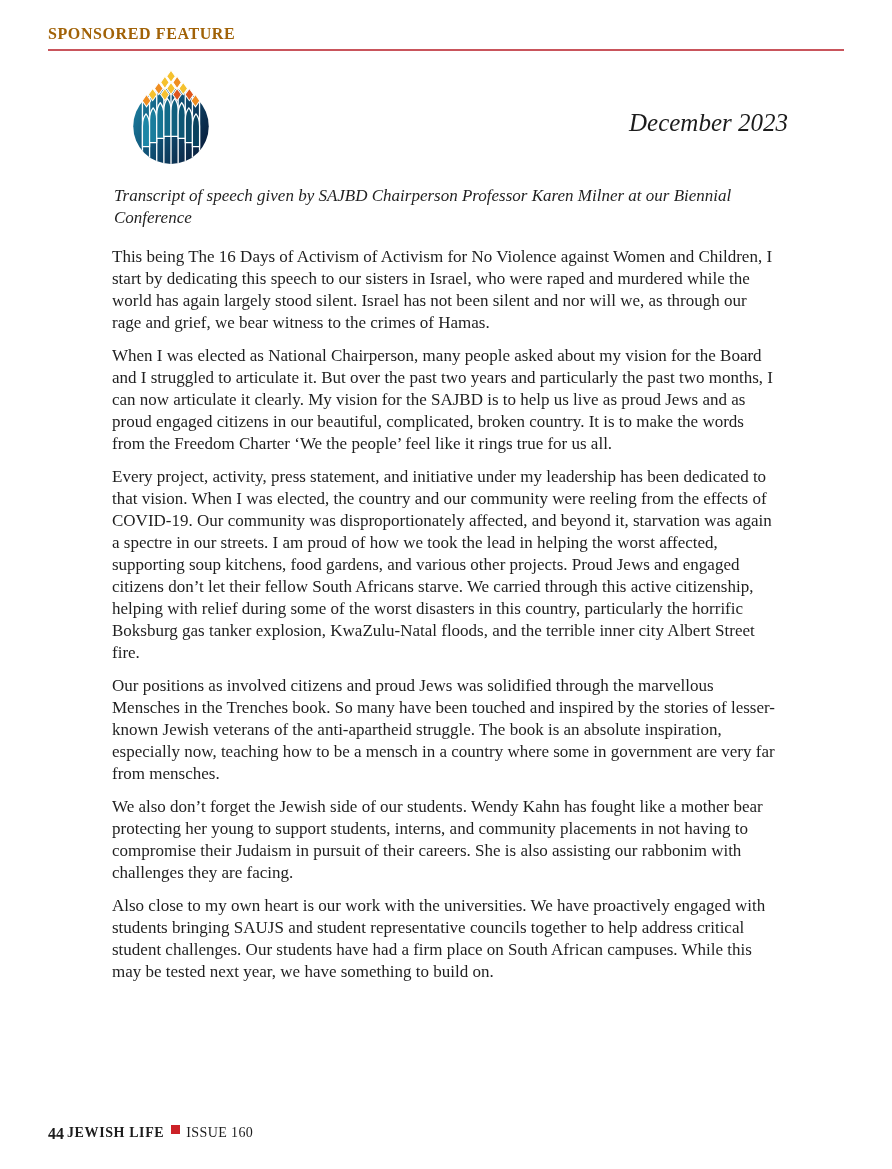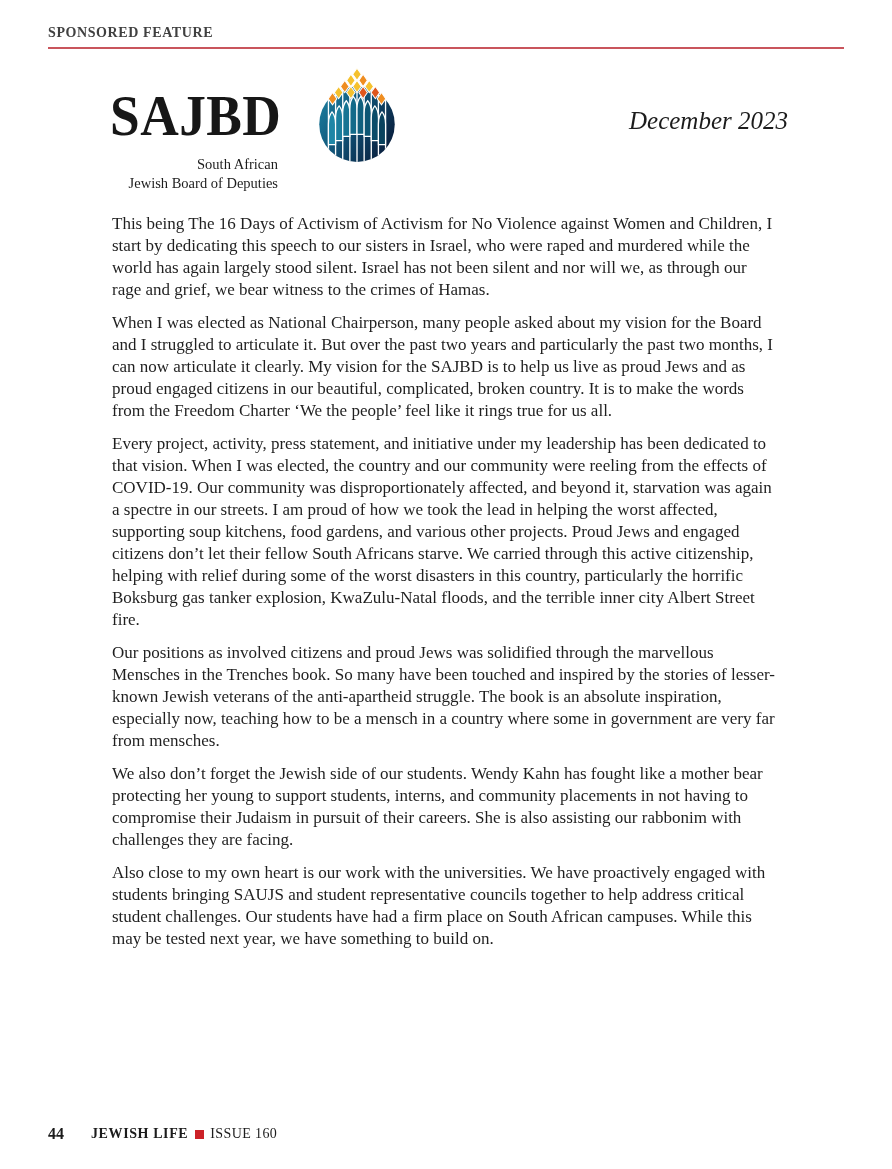--- a/index.html
+++ b/index.html
@@ -9,23 +9,23 @@
     height: 1169px;
     background: #ffffff;
     font-family: "Liberation Serif", serif;
     color: #1f1f1f;
     overflow: hidden;
   }
 
   
   .header { padding: 26px 48px 0 48px; }
   .kicker {
-    color: #404040;
+    color: #a16207;
     font-weight: bold;
-    font-size: 14px;
+    font-size: 16px;
     letter-spacing: 0.6px;
     line-height: 1;
   }
   .rule {
     margin-top: 7px;
     height: 2px;
     background: #c9555c;
   }
 
   
@@ -78,51 +78,44 @@
   .paragraphs p { margin: 0 0 11px 0; }
 
   
   .footer {
     position: absolute;
     left: 48px;
     bottom: 26px;
     font-size: 14px;
     color: #1c1c1c;
     display: flex;
-    align-items: center;
+    align-items: flex-start;
   }
   .page-num { font-weight: bold; font-size: 16px; }
-  .mag-name { font-weight: bold; letter-spacing: 0.6px; margin-left: 27px; }
+  .mag-name { font-weight: bold; letter-spacing: 0.6px; margin-left: 3px; }
   .red-square {
     display: inline-block;
     width: 9px; height: 9px;
     background: #cc2127;
     margin: 0 6px 0 7px;
   }
   .issue { letter-spacing: 0.4px; }
 </style>
 </head>
 <body>
 
 <div class="page">
 
   <div class="header">
     <div class="kicker">SPONSORED FEATURE</div>
     <div class="rule"></div>
   </div>
 
   <div class="masthead">
     <div class="logo">
-      <div class="logo-text">
-        <div class="wordmark">SAJBD</div>
-        <div class="tagline">
-          <div>South African</div>
-          <div>Jewish Board of Deputies</div>
-        </div>
-      </div>
       <svg class="emblem" width="102" height="98" viewBox="0 0 100 96" aria-hidden="true">
         <defs>
           <linearGradient id="circGrad" x1="0" y1="0" x2="1" y2="0.6">
             <stop offset="0" stop-color="#1e86a6"></stop>
             <stop offset="0.55" stop-color="#0f4f73"></stop>
             <stop offset="1" stop-color="#0a2342"></stop>
           </linearGradient>
           <clipPath id="circClip">
               <circle cx="50" cy="58" r="37"></circle>
             </clipPath>
@@ -166,20 +159,21 @@
           <polygon points="68,21 72.2,27 68,33 63.8,27" fill="#de561d"></polygon>
           <polygon points="26,27 30.2,33 26,39 21.8,33" fill="#ef8d20"></polygon>
           <polygon points="74,27 78.2,33 74,39 69.8,33" fill="#ef8d20"></polygon>
         </g>
       </svg>
     </div>
     <div class="issue-date">December 2023</div>
   </div>
 
   <div class="article">
+    <p class="intro">Transcript of speech given by SAJBD Chairperson Professor Karen Milner at our Biennial Conference</p>
     <div class="paragraphs">
         <p>This being The 16 Days of Activism of Activism for No Violence against Women and Children, I start by dedicating this speech to our sisters in Israel, who were raped and murdered while the world has again largely stood silent. Israel has not been silent and nor will we, as through our rage and grief, we bear witness to the crimes of Hamas.</p>
         <p>When I was elected as National Chairperson, many people asked about my vision for the Board and I struggled to articulate it. But over the past two years and particularly the past two months, I can now articulate it clearly. My vision for the SAJBD is to help us live as proud Jews and as proud engaged citizens in our beautiful, complicated, broken country. It is to make the words from the Freedom Charter ‘We the people’ feel like it rings true for us all.</p>
         <p>Every project, activity, press statement, and initiative under my leadership has been dedicated to that vision. When I was elected, the country and our community were reeling from the effects of COVID-19. Our community was disproportionately affected, and beyond it, starvation was again a spectre in our streets. I am proud of how we took the lead in helping the worst affected, supporting soup kitchens, food gardens, and various other projects. Proud Jews and engaged citizens don’t let their fellow South Africans starve. We carried through this active citizenship, helping with relief during some of the worst disasters in this country, particularly the horrific Boksburg gas tanker explosion, KwaZulu-Natal floods, and the terrible inner city Albert Street fire.</p>
         <p>Our positions as involved citizens and proud Jews was solidified through the marvellous Mensches in the Trenches book. So many have been touched and inspired by the stories of lesser-known Jewish veterans of the anti-apartheid struggle. The book is an absolute inspiration, especially now, teaching how to be a mensch in a country where some in government are very far from mensches.</p>
         <p>We also don’t forget the Jewish side of our students. Wendy Kahn has fought like a mother bear protecting her young to support students, interns, and community placements in not having to compromise their Judaism in pursuit of their careers. She is also assisting our rabbonim with challenges they are facing.</p>
         <p>Also close to my own heart is our work with the universities. We have proactively engaged with students bringing SAUJS and student representative councils together to help address critical student challenges. Our students have had a firm place on South African campuses. While this may be tested next year, we have something to build on.</p>
       </div>
   </div>
 

